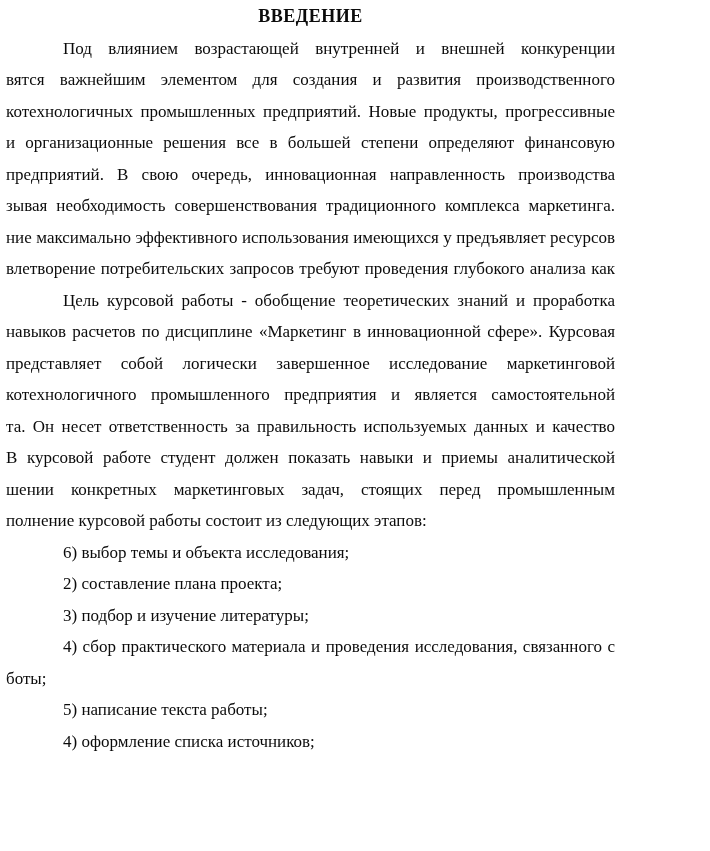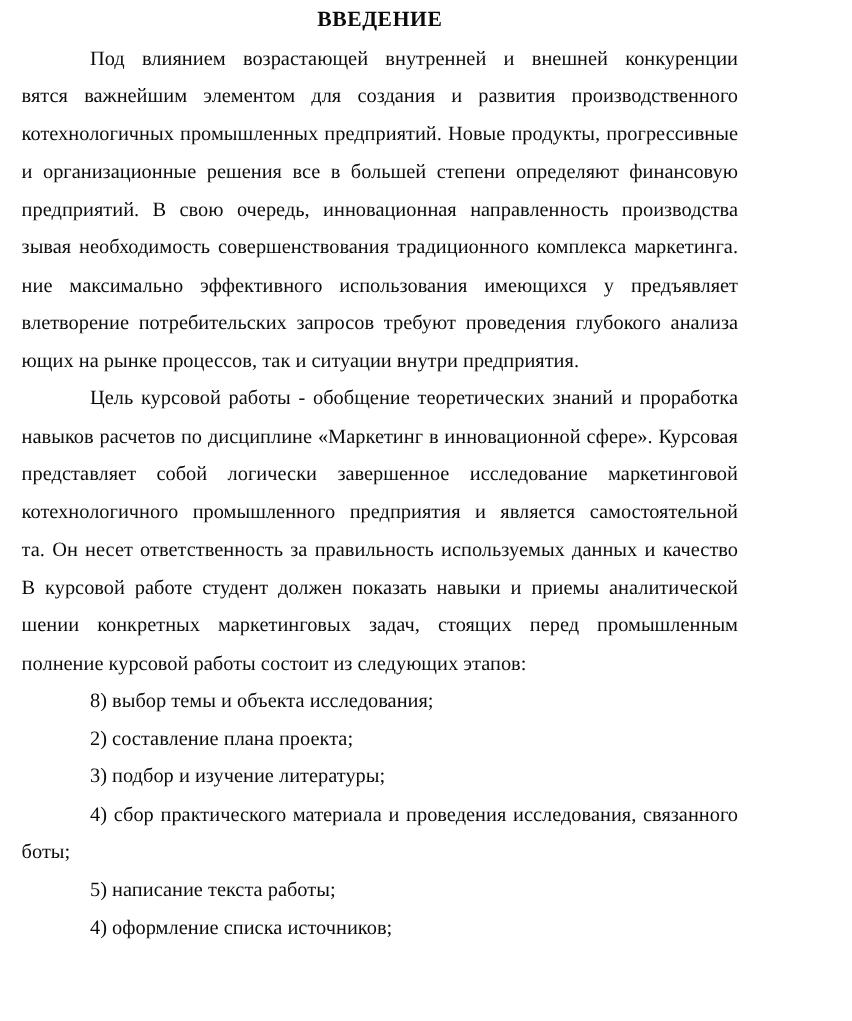--- a/index.html
+++ b/index.html
@@ -9,21 +9,21 @@
   }
   .page {
     position: relative;
     width: 632px;
     height: 851px;
     box-sizing: border-box;
     background: #ffffff;
     color: #0b0b0b;
     font-family: "Liberation Serif", "DejaVu Serif", serif;
     font-size: 17px;
-    padding: 1px 17px 0 18px;
+    padding: 1px 17px 0 6px;
     overflow: hidden;
   }
   .doc-title {
     line-height: 31.5px;
     height: 31.5px;
     text-align: center;
     font-weight: bold;
     font-size: 18px;
     letter-spacing: 0.5px;
   }
@@ -54,34 +54,33 @@
   <div>
       <div class="paragraph">
         <div class="line first">Под влиянием возрастающей внутренней и внешней конкуренции инновации стано-</div>
         <div class="line">вятся важнейшим элементом для создания и развития производственного потенциала высо-</div>
         <div class="line">котехнологичных промышленных предприятий. Новые продукты, прогрессивные технологии</div>
         <div class="line">и организационные решения все в большей степени определяют финансовую устойчивость</div>
         <div class="line">предприятий. В свою очередь, инновационная направленность производства предъявляет но-</div>
         <div class="line">зывая необходимость совершенствования традиционного комплекса маркетинга. Обеспече-</div>
         <div class="line">ние максимально эффективного использования имеющихся у предъявляет ресурсов и удо-</div>
         <div class="line">влетворение потребительских запросов требуют проведения глубокого анализа как протека-</div>
-        <div class="line last">ющих на рынке процессов, так и ситуации внутри предприятия.</div>
       </div>
       <div class="paragraph">
         <div class="line first">Цель курсовой работы - обобщение теоретических знаний и проработка практических</div>
         <div class="line">навыков расчетов по дисциплине «Маркетинг в инновационной сфере». Курсовая работа</div>
         <div class="line">представляет собой логически завершенное исследование маркетинговой деятельности высо-</div>
         <div class="line">котехнологичного промышленного предприятия и является самостоятельной работой студен-</div>
         <div class="line">та. Он несет ответственность за правильность используемых данных и качество оформления.</div>
         <div class="line">В курсовой работе студент должен показать навыки и приемы аналитической работы при ре-</div>
         <div class="line">шении конкретных маркетинговых задач, стоящих перед промышленным предприятием. Вы-</div>
         <div class="line last">полнение курсовой работы состоит из следующих этапов:</div>
       </div>
       <div class="paragraph">
-        <div class="line first last">8) выбор темы и объекта исследования;</div>
+        <div class="line first last">6) выбор темы и объекта исследования;</div>
       </div>
       <div class="paragraph">
         <div class="line first last">2) составление плана проекта;</div>
       </div>
       <div class="paragraph">
         <div class="line first last">3) подбор и изучение литературы;</div>
       </div>
       <div class="paragraph">
         <div class="line first">4) сбор практического материала и проведения исследования, связанного с темой ра-</div>
         <div class="line last">боты;</div>

